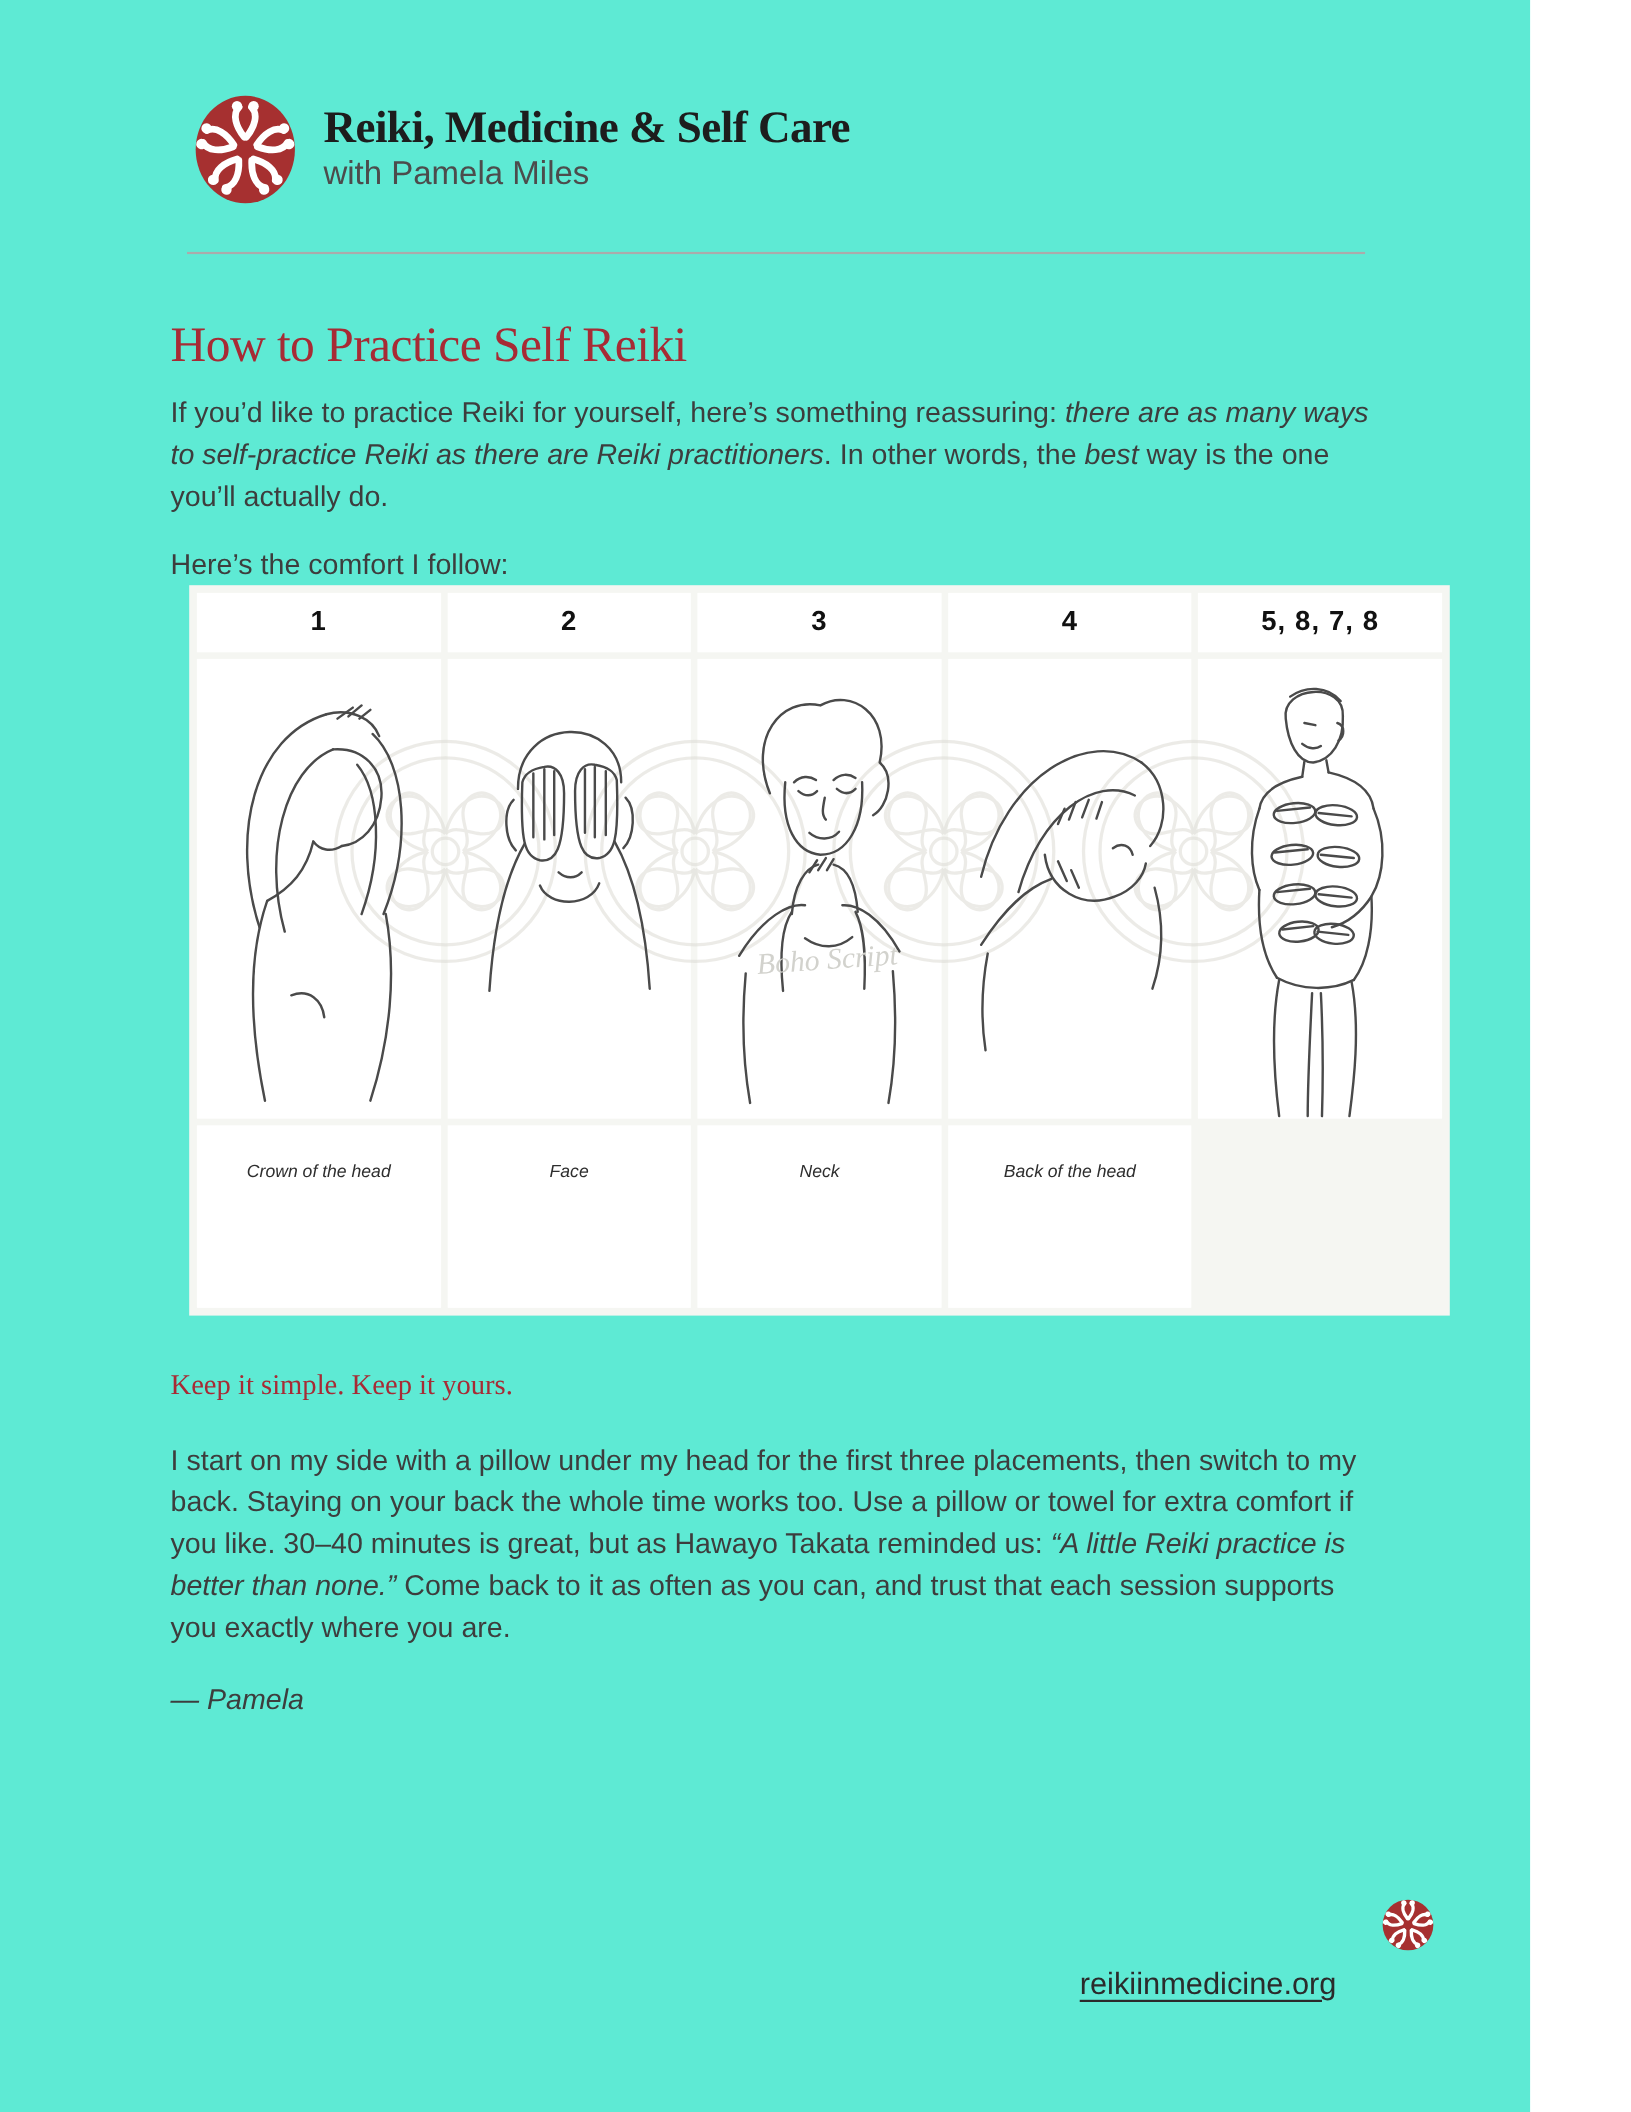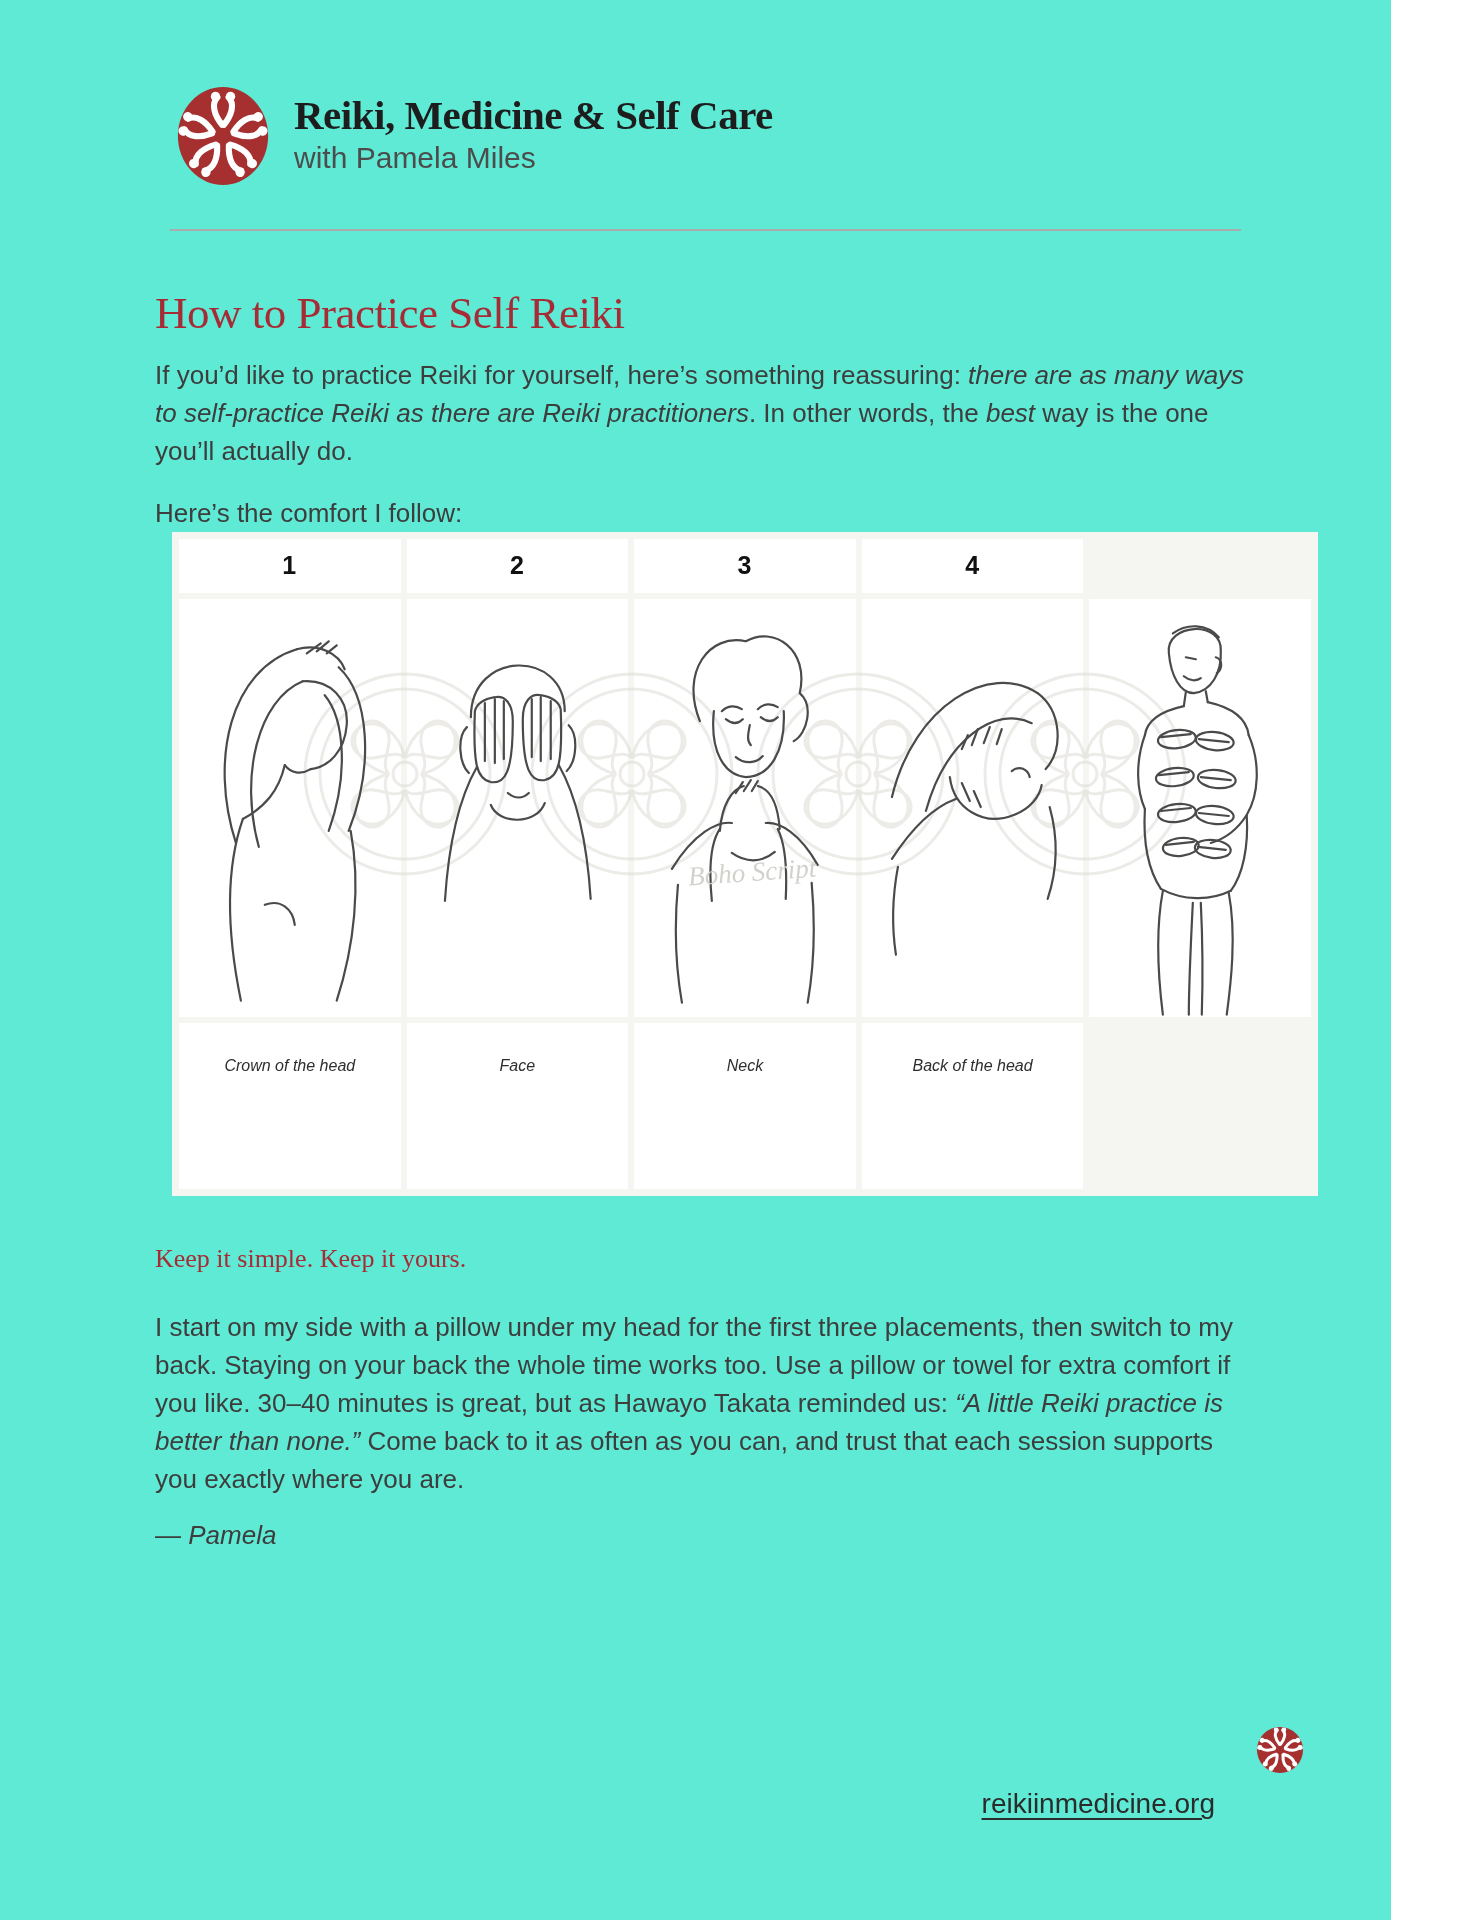--- a/index.html
+++ b/index.html
@@ -26,21 +26,21 @@
     font-weight:normal; margin:0 0 16px 0; line-height:1.15; letter-spacing:-0.5px;
   }
   .h2 {
     font-family:"Liberation Serif", serif; font-size:26px; color:#a72b35;
     font-weight:normal; margin:48px 0 0 0; line-height:1.15;
   }
   p.body { font-size:26px; line-height:38px; color:#3d3d3d; width:1105px; margin:0 0 24px 0; }
   p.body em { font-style:italic; }
   p.seq { margin-bottom:0; }
   p.outro { margin:34px 0 0 0; }
-  p.signature { font-style:italic; font-size:26px; color:#3d3d3d; margin:22px 0 0 0; }
+  p.signature { font-style:italic; font-size:26px; color:#3d3d3d; margin:32px 0 0 0; }
 
   
   .placements {
     margin:80px 0 0 17px; width:1146px; box-sizing:border-box;
     background:#f5f6f2; padding:7px;
   }
   .fig-row { display:grid; grid-template-columns:repeat(5, 1fr); gap:6px; }
   .fig-row .cell { background:#ffffff; }
   .fig-head .cell {
     height:54px; display:flex; align-items:center; justify-content:center;
@@ -141,20 +141,23 @@
           </div>
         <div class="cell">
             <span>2</span>
           </div>
         <div class="cell">
             <span>3</span>
           </div>
         <div class="cell">
             <span>4</span>
           </div>
+        <div class="cell">
+            <span>5, 8, 7, 8</span>
+          </div>
       </div>
 
       <div class="fig-row fig-images">
 
         <div class="cell">
           <svg class="illus" viewBox="0 0 222 418">
             <path d="M57,244 C30,160 52,70 118,50"></path>
             <path d="M118,50 C140,44 160,54 166,70"></path>
             <path d="M80,248 C60,176 80,100 124,82"></path>
             <path d="M124,82 C152,80 170,100 168,126 C166,152 150,168 132,170"></path>

